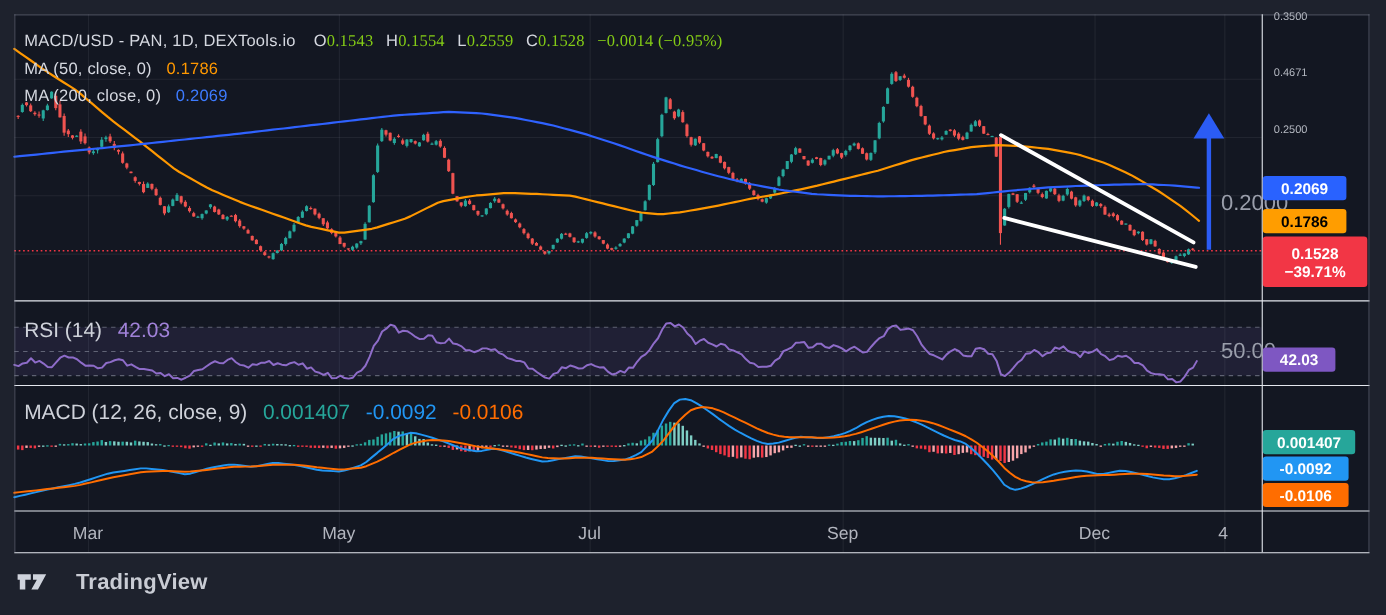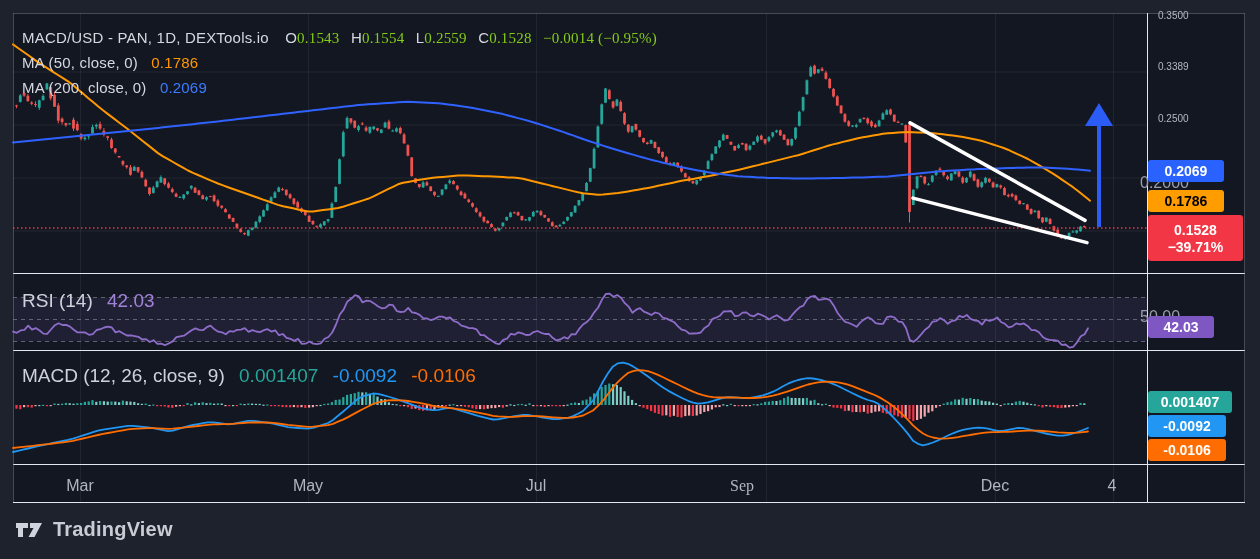--- a/index.html
+++ b/index.html
@@ -13,26 +13,26 @@
   .hdr .red{color:#84cc16;margin-right:7px;font-family:Liberation Serif, serif;}
   .hdr .gap{margin-left:12px;}
   .ma-orange{color:#ff9800;margin-left:9px;}
   .ma-blue{color:#3d7bff;margin-left:9px;}
   .ind-lbl{font-size:19px;color:#cfd2da;}
   .v-teal{color:#26a69a;margin-left:9px;}
   .v-blue{color:#2196f3;margin-left:9px;}
   .v-orange{color:#ff6d00;margin-left:9px;}
   .v-purple{color:#a182d9;margin-left:9px;}
   .tick{position:absolute;left:1158px;font-size:10px;color:#b4b8c1;z-index:1;}
-  .hidden-tick{position:absolute;left:1140px;font-size:16px;color:#9a9eab;z-index:1;}
+  .hidden-tick{position:absolute;left:1110px;font-size:20px;color:#9a9eab;z-index:1;}
   .mon{position:absolute;top:477px;font-size:16px;color:#b2b5be;transform:translateX(-50%);}
   .badge{position:absolute;left:1148px;height:22px;border-radius:3px;display:flex;align-items:center;
          justify-content:center;font-size:14px;font-weight:700;color:#fff;z-index:2;line-height:1;}
   .badge.two{flex-direction:column;height:46px;justify-content:center;gap:3px;}
-  .logo{position:absolute;left:15px;top:518px;display:flex;align-items:center;gap:8px;}
+  .logo{position:absolute;left:15px;top:518px;display:flex;align-items:flex-start;gap:24px;}
   .logo-text{font-size:20px;font-weight:700;color:#c9ccd4;letter-spacing:.2px;}
   .hit{position:absolute;background:transparent;}
 </style>
 </head>
 <body>
 
 <div class="stage">
   <div class="chart-bg"></div>
 
   <svg id="gfx" width="1260" height="559">
@@ -983,26 +983,26 @@
     <span>0.1528</span>
     <span>−39.71%</span>
   </div>
   <div class="badge" style="top:316px;width:66px;background:#7e57c2;">42.03</div>
   <div class="badge" style="top:391px;width:84px;background:#26a69a;">0.001407</div>
   <div class="badge" style="top:415px;width:78px;background:#2196f3;">-0.0092</div>
   <div class="badge" style="top:439px;width:78px;background:#ff6d00;">-0.0106</div>
 
   <div id="axis-labels">
       <div class="tick" style="top: 10px;">0.3500</div>
-      <div class="tick" style="top: 61px;">0.3389</div>
+      <div class="tick" style="top: 61px;">0.4671</div>
       <div class="tick" style="top: 113px;">0.2500</div>
       <div class="mon" style="left: 80px;">Mar</div>
       <div class="mon" style="left: 308px;">May</div>
       <div class="mon" style="left: 536px;">Jul</div>
-      <div class="mon" style="left: 742px; font-family: Liberation Serif, serif;">Sep</div>
+      <div class="mon" style="left: 766px;">Sep</div>
       <div class="mon" style="left: 995px;">Dec</div>
       <div class="mon" style="left: 1112px;">4</div>
     </div>
 
   <div class="logo">
     <svg width="30" height="22" viewBox="0 0 30 22">
       <path d="M1 4 H13 V9 H8 V18 H3 V9 H1 Z" fill="#cfd3dc"></path>
       <path d="M15 4 H27 L19.5 18 H13.5 L18.5 9 H15 Z" fill="#cfd3dc"></path>
     </svg>
     <span class="logo-text">TradingView</span>

